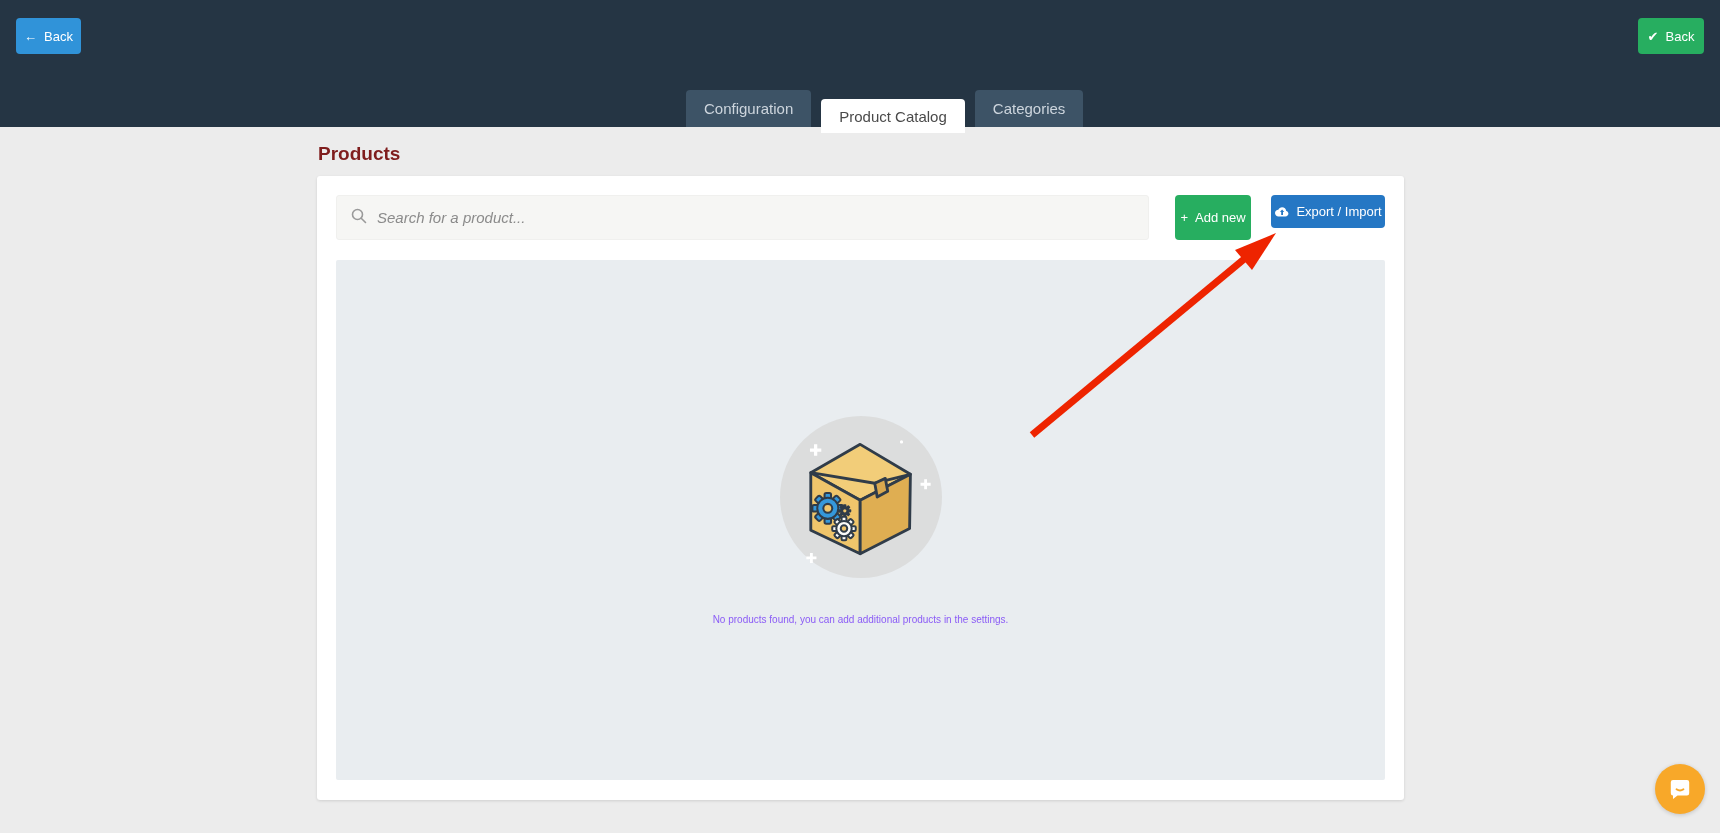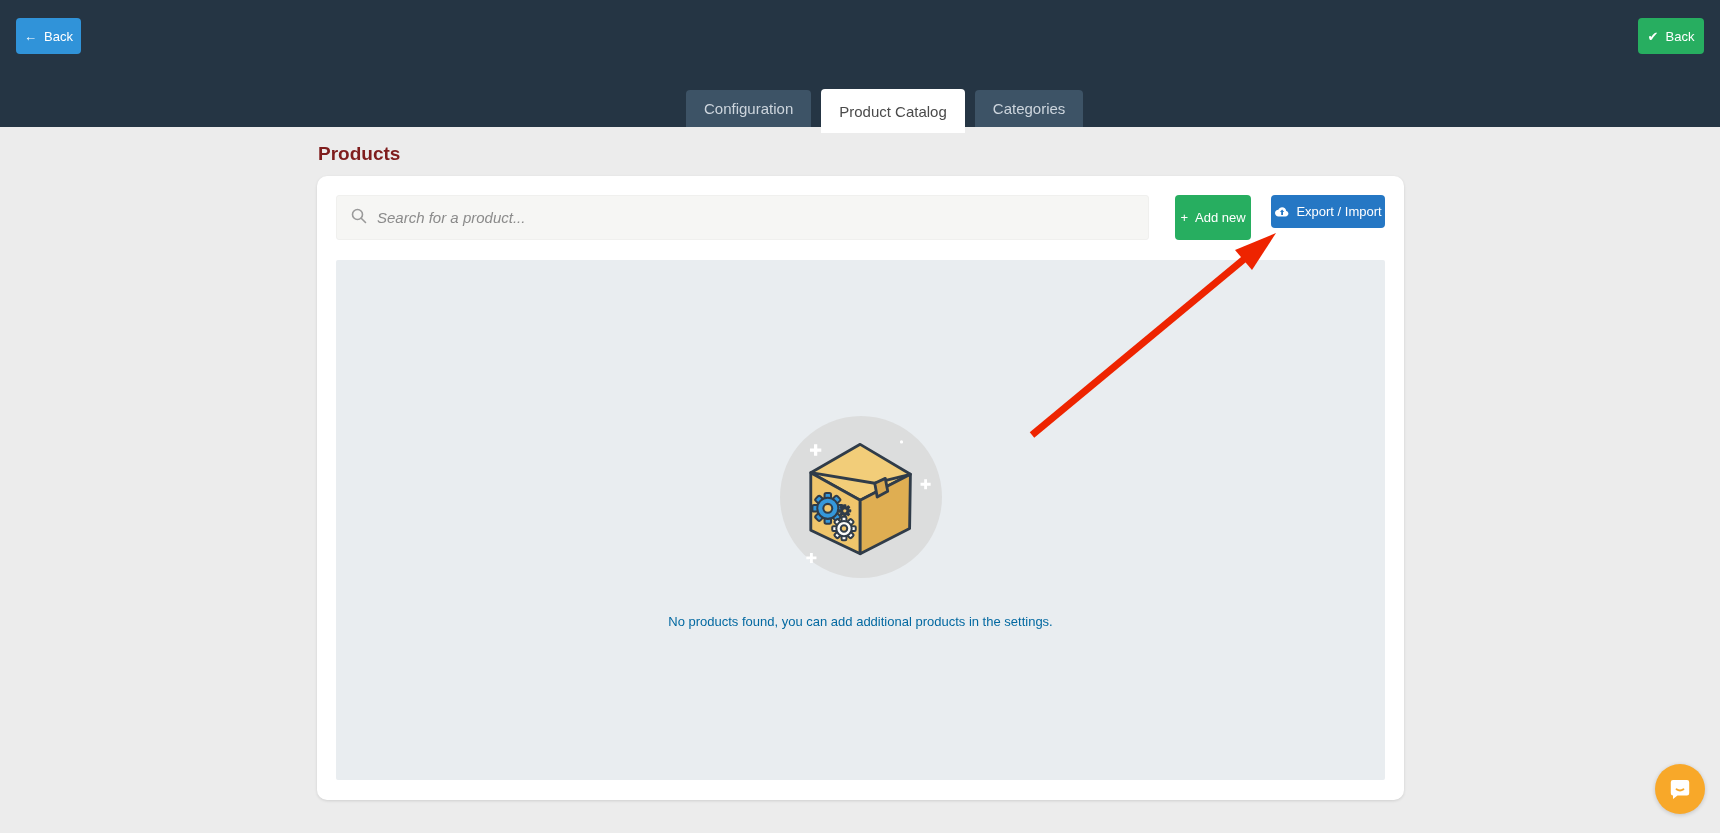--- a/index.html
+++ b/index.html
@@ -67,41 +67,41 @@
     align-items:center;
     background:#3d5366;
     color:#cdd5dd;
     font-size:15px;
     border-radius:4px 4px 0 0;
     cursor:pointer;
   }
   .tab--active {
     background:#ffffff;
     color:#4a4a4a;
-    height:44px;
+    height:34px;
     margin-bottom:-6px;
     position:relative;
     z-index:3;
   }
 
   
   .content { position:relative; }
   .products-heading {
     position:absolute;
     left:318px; top:16px;
     color:#7f1d1d;
     font-size:19px;
     font-weight:bold;
   }
   .card {
     position:absolute;
     left:317px; top:49px;
     width:1087px; height:624px;
     background:#ffffff;
-    border-radius:10px;
+    border-radius:3px;
     box-shadow:0 1px 3px rgba(0,0,0,.12);
     padding:19px;
   }
   .toolbar {
     display:flex;
     align-items:stretch;
     height:45px;
   }
   .search-box {
     flex:1;
@@ -145,22 +145,22 @@
     display:flex;
     flex-direction:column;
     align-items:center;
   }
   .illustration {
     margin-top:156px;
     width:162px; height:162px;
   }
   .empty-message {
     margin-top:36px;
-    font-size:13px;
-    color:#0369a1;
+    font-size:10px;
+    color:#8b5cf6;
   }
 
   
   .annotation-arrow {
     position:absolute;
     left:0; top:0;
     width:1720px; height:833px;
     pointer-events:none;
     z-index:40;
   }

